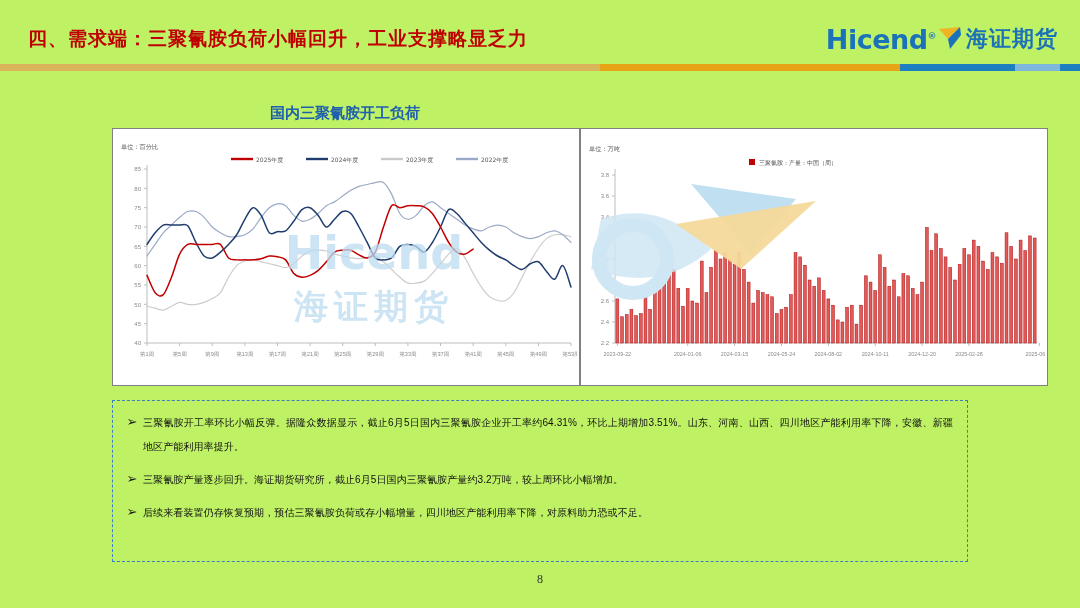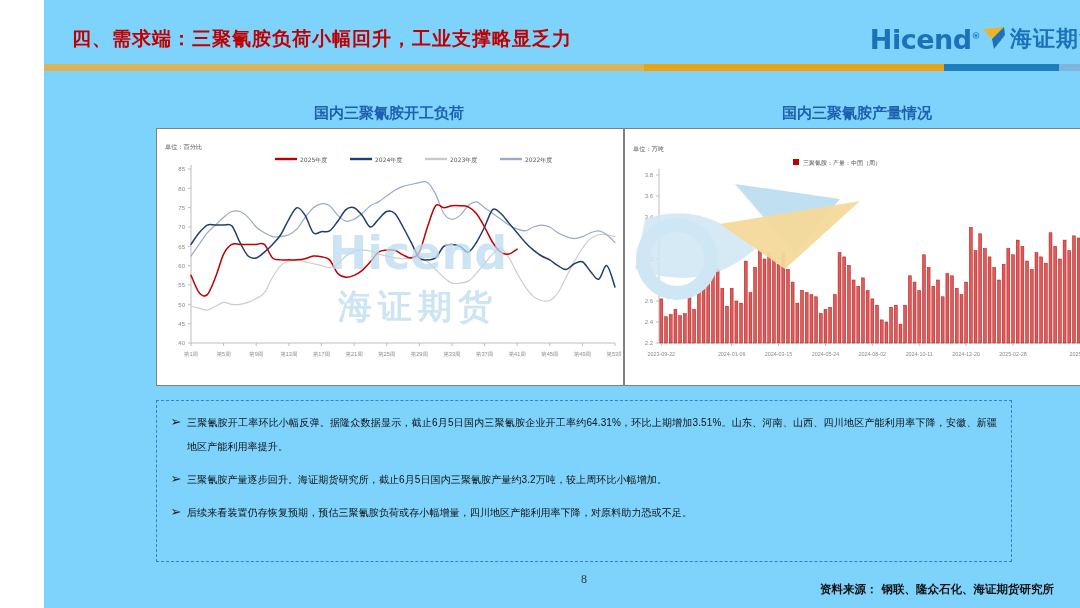--- a/index.html
+++ b/index.html
@@ -1,21 +1,21 @@
 <!DOCTYPE html>
 <html><head>
 <meta charset="utf-8">
 <style>
   html,body{margin:0;padding:0;}
   body{
     width:1080px;height:608px;background:#ffffff;
     font-family:"Liberation Sans","DejaVu Sans",sans-serif;
     position:relative;overflow:hidden;
   }
-  .slide{position:absolute;inset:0;background:#7dd3fc;margin-left:44px;}
+  .slide{position:absolute;inset:0;background:#bef264;}
 
   
   .header{position:absolute;left:0;top:0;width:1080px;height:72px;}
   .head-title{
     position:absolute;left:28px;top:26px;
     font-family:"DejaVu Sans","Liberation Sans",sans-serif;
     font-size:19px;font-weight:bold;color:#c00000;letter-spacing:1px;
     white-space:nowrap;
   }
   .logo{position:absolute;right:22px;top:22px;height:34px;display:flex;align-items:center;}
@@ -178,21 +178,20 @@
         <text x="425.3846153846154" y="227" class="axis-txt" font-size="5.6" text-anchor="middle">第49周</text>
         <line x1="458" y1="214" x2="458" y2="217" stroke="#bdbdbd" stroke-width="1"></line>
         <text x="458" y="227" class="axis-txt" font-size="5.6" text-anchor="middle">第53周</text>
         <path d="M34.00 177.27 C35.36 177.59,39.44 178.56,42.15 179.20 C44.87 179.84,47.59 181.46,50.31 181.13 C53.03 180.81,55.74 178.56,58.46 177.27 C61.18 175.98,63.90 173.72,66.62 173.40 C69.33 173.08,72.05 175.01,74.77 175.33 C77.49 175.66,80.21 175.66,82.92 175.33 C85.64 175.01,88.36 174.37,91.08 173.40 C93.79 172.43,96.51 171.14,99.23 169.53 C101.95 167.92,104.67 167.28,107.38 163.73 C110.10 160.19,112.82 152.78,115.54 148.27 C118.26 143.76,120.97 139.37,123.69 136.67 C126.41 133.96,129.13 132.99,131.85 132.03 C134.56 131.06,137.28 130.74,140.00 130.87 C142.72 131.00,145.44 132.16,148.15 132.80 C150.87 133.44,153.59 134.09,156.31 134.73 C159.03 135.38,161.74 136.02,164.46 136.67 C167.18 137.31,169.90 138.92,172.62 138.60 C175.33 138.28,178.05 136.67,180.77 134.73 C183.49 132.80,186.21 129.13,188.92 127.00 C191.64 124.87,194.36 122.94,197.08 121.97 C199.79 121.01,202.51 121.20,205.23 121.20 C207.95 121.20,210.67 121.33,213.38 121.97 C216.10 122.62,218.82 124.23,221.54 125.07 C224.26 125.90,226.97 126.36,229.69 127.00 C232.41 127.64,235.13 128.48,237.85 128.93 C240.56 129.38,243.28 129.71,246.00 129.71 C248.72 129.71,251.44 129.38,254.15 128.93 C256.87 128.48,259.59 126.36,262.31 127.00 C265.03 127.64,267.74 130.54,270.46 132.80 C273.18 135.06,275.90 137.96,278.62 140.53 C281.33 143.11,284.05 146.01,286.77 148.27 C289.49 150.52,292.21 153.10,294.92 154.07 C297.64 155.03,300.36 154.39,303.08 154.07 C305.79 153.74,308.51 153.74,311.23 152.13 C313.95 150.52,316.67 147.30,319.38 144.40 C322.10 141.50,324.82 137.96,327.54 134.73 C330.26 131.51,332.97 127.64,335.69 125.07 C338.41 122.49,341.13 118.62,343.85 119.27 C346.56 119.91,349.28 124.74,352.00 128.93 C354.72 133.12,357.44 139.57,360.15 144.40 C362.87 149.23,365.59 154.07,368.31 157.93 C371.03 161.80,373.74 165.34,376.46 167.60 C379.18 169.86,381.90 170.82,384.62 171.47 C387.33 172.11,390.05 172.76,392.77 171.47 C395.49 170.18,398.21 167.60,400.92 163.73 C403.64 159.87,406.36 153.42,409.08 148.27 C411.79 143.11,414.51 137.63,417.23 132.80 C419.95 127.97,422.67 123.13,425.38 119.27 C428.10 115.40,430.82 111.86,433.54 109.60 C436.26 107.34,438.97 106.38,441.69 105.73 C444.41 105.09,447.13 105.41,449.85 105.73 C452.56 106.06,456.64 107.34,458.00 107.67" fill="none" stroke="#c9c9c9" stroke-width="1.2" stroke-linejoin="round" stroke-linecap="round" opacity="0.95"></path>
         <path d="M34.00 127.00 C35.36 125.07,39.44 119.27,42.15 115.40 C44.87 111.53,47.59 107.02,50.31 103.80 C53.03 100.58,55.74 98.64,58.46 96.07 C61.18 93.49,63.90 90.59,66.62 88.33 C69.33 86.08,72.05 83.50,74.77 82.53 C77.49 81.57,80.21 81.57,82.92 82.53 C85.64 83.50,88.36 85.76,91.08 88.33 C93.79 90.91,96.51 95.42,99.23 98.00 C101.95 100.58,104.67 102.19,107.38 103.80 C110.10 105.41,112.82 107.02,115.54 107.67 C118.26 108.31,120.97 107.99,123.69 107.67 C126.41 107.34,129.13 107.02,131.85 105.73 C134.56 104.44,137.28 102.83,140.00 99.93 C142.72 97.03,145.44 91.88,148.15 88.33 C150.87 84.79,153.59 80.92,156.31 78.67 C159.03 76.41,161.74 75.12,164.46 74.80 C167.18 74.48,169.90 74.80,172.62 76.73 C175.33 78.67,178.05 83.82,180.77 86.40 C183.49 88.98,186.21 91.56,188.92 92.20 C191.64 92.84,194.36 91.56,197.08 90.27 C199.79 88.98,202.51 86.72,205.23 84.47 C207.95 82.21,210.67 78.67,213.38 76.73 C216.10 74.80,218.82 74.48,221.54 72.87 C224.26 71.26,226.97 69.00,229.69 67.07 C232.41 65.13,235.13 62.88,237.85 61.27 C240.56 59.66,243.28 58.37,246.00 57.40 C248.72 56.43,251.44 56.11,254.15 55.47 C256.87 54.82,259.59 53.86,262.31 53.53 C265.03 53.21,267.74 51.60,270.46 53.53 C273.18 55.47,275.90 59.98,278.62 65.13 C281.33 70.29,284.05 80.28,286.77 84.47 C289.49 88.66,292.21 89.94,294.92 90.27 C297.64 90.59,300.36 88.66,303.08 86.40 C305.79 84.14,308.51 78.99,311.23 76.73 C313.95 74.48,316.67 72.54,319.38 72.87 C322.10 73.19,324.82 76.73,327.54 78.67 C330.26 80.60,332.97 82.53,335.69 84.47 C338.41 86.40,341.13 88.33,343.85 90.27 C346.56 92.20,349.28 94.46,352.00 96.07 C354.72 97.68,357.44 98.97,360.15 99.93 C362.87 100.90,365.59 102.19,368.31 101.87 C371.03 101.54,373.74 98.97,376.46 98.00 C379.18 97.03,381.90 96.07,384.62 96.07 C387.33 96.07,390.05 96.71,392.77 98.00 C395.49 99.29,398.21 102.19,400.92 103.80 C403.64 105.41,406.36 106.70,409.08 107.67 C411.79 108.63,414.51 109.60,417.23 109.60 C419.95 109.60,422.67 108.63,425.38 107.67 C428.10 106.70,430.82 104.77,433.54 103.80 C436.26 102.83,438.97 101.54,441.69 101.87 C444.41 102.19,447.13 103.80,449.85 105.73 C452.56 107.67,456.64 112.18,458.00 113.47" fill="none" stroke="#9aa9c6" stroke-width="1.2" stroke-linejoin="round" stroke-linecap="round" opacity="1"></path>
         <path d="M34.00 115.40 C35.36 113.47,39.44 107.02,42.15 103.80 C44.87 100.58,47.59 97.36,50.31 96.07 C53.03 94.78,55.74 96.07,58.46 96.07 C61.18 96.07,63.90 95.94,66.62 96.07 C69.33 96.20,72.05 93.94,74.77 96.84 C77.49 99.74,80.21 108.44,82.92 113.47 C85.64 118.49,88.36 124.42,91.08 127.00 C93.79 129.58,96.51 129.58,99.23 128.93 C101.95 128.29,104.67 125.39,107.38 123.13 C110.10 120.88,112.82 118.30,115.54 115.40 C118.26 112.50,120.97 109.92,123.69 105.73 C126.41 101.54,129.13 94.78,131.85 90.27 C134.56 85.76,137.28 79.31,140.00 78.67 C142.72 78.02,145.44 82.21,148.15 86.40 C150.87 90.59,153.59 101.09,156.31 103.80 C159.03 106.51,161.74 102.96,164.46 102.64 C167.18 102.32,169.90 103.61,172.62 101.87 C175.33 100.13,178.05 95.74,180.77 92.20 C183.49 88.66,186.21 82.86,188.92 80.60 C191.64 78.34,194.36 77.70,197.08 78.67 C199.79 79.63,202.51 83.18,205.23 86.40 C207.95 89.62,210.67 97.36,213.38 98.00 C216.10 98.64,218.82 92.84,221.54 90.27 C224.26 87.69,226.97 83.50,229.69 82.53 C232.41 81.57,235.13 81.89,237.85 84.47 C240.56 87.04,243.28 93.17,246.00 98.00 C248.72 102.83,251.44 108.31,254.15 113.47 C256.87 118.62,259.59 126.03,262.31 128.93 C265.03 131.83,267.74 130.87,270.46 130.87 C273.18 130.87,275.90 131.19,278.62 128.93 C281.33 126.68,284.05 119.59,286.77 117.33 C289.49 115.08,292.21 115.40,294.92 115.40 C297.64 115.40,300.36 116.04,303.08 117.33 C305.79 118.62,308.51 123.78,311.23 123.13 C313.95 122.49,316.67 117.66,319.38 113.47 C322.10 109.28,324.82 103.48,327.54 98.00 C330.26 92.52,332.97 82.86,335.69 80.60 C338.41 78.34,341.13 82.21,343.85 84.47 C346.56 86.72,349.28 90.91,352.00 94.13 C354.72 97.36,357.44 100.58,360.15 103.80 C362.87 107.02,365.59 110.57,368.31 113.47 C371.03 116.37,373.74 118.94,376.46 121.20 C379.18 123.46,381.90 125.39,384.62 127.00 C387.33 128.61,390.05 129.26,392.77 130.87 C395.49 132.48,398.21 135.06,400.92 136.67 C403.64 138.28,406.36 140.86,409.08 140.53 C411.79 140.21,414.51 136.02,417.23 134.73 C419.95 133.44,422.67 131.51,425.38 132.80 C428.10 134.09,430.82 139.57,433.54 142.47 C436.26 145.37,438.97 151.17,441.69 150.20 C444.41 149.23,447.13 135.38,449.85 136.67 C452.56 137.96,456.64 154.39,458.00 157.93" fill="none" stroke="#1f3d6e" stroke-width="1.5" stroke-linejoin="round" stroke-linecap="round" opacity="1"></path>
         <path d="M34.00 146.33 C35.36 149.23,39.44 160.51,42.15 163.73 C44.87 166.96,47.59 168.24,50.31 165.67 C53.03 163.09,55.74 155.03,58.46 148.27 C61.18 141.50,63.90 130.54,66.62 125.07 C69.33 119.59,72.05 117.01,74.77 115.40 C77.49 113.79,80.21 115.40,82.92 115.40 C85.64 115.40,88.36 115.40,91.08 115.40 C93.79 115.40,96.51 115.40,99.23 115.40 C101.95 115.40,104.67 113.14,107.38 115.40 C110.10 117.66,112.82 126.36,115.54 128.93 C118.26 131.51,120.97 130.54,123.69 130.87 C126.41 131.19,129.13 130.87,131.85 130.87 C134.56 130.87,137.28 131.06,140.00 130.87 C142.72 130.67,145.44 130.35,148.15 129.71 C150.87 129.06,153.59 127.32,156.31 127.00 C159.03 126.68,161.74 127.13,164.46 127.77 C167.18 128.42,169.90 128.10,172.62 130.87 C175.33 133.64,178.05 141.50,180.77 144.40 C183.49 147.30,186.21 147.94,188.92 148.27 C191.64 148.59,194.36 147.49,197.08 146.33 C199.79 145.17,202.51 143.56,205.23 141.31 C207.95 139.05,210.67 135.83,213.38 132.80 C216.10 129.77,218.82 125.07,221.54 123.13 C224.26 121.20,226.97 121.52,229.69 121.20 C232.41 120.88,235.13 120.43,237.85 121.20 C240.56 121.97,243.28 124.55,246.00 125.84 C248.72 127.13,251.44 129.38,254.15 128.93 C256.87 128.48,259.59 128.29,262.31 123.13 C265.03 117.98,267.74 105.73,270.46 98.00 C273.18 90.27,275.90 79.96,278.62 76.73 C281.33 73.51,284.05 78.67,286.77 78.67 C289.49 78.67,292.21 77.06,294.92 76.73 C297.64 76.41,300.36 76.54,303.08 76.73 C305.79 76.93,308.51 76.60,311.23 77.89 C313.95 79.18,316.67 81.12,319.38 84.47 C322.10 87.82,324.82 93.17,327.54 98.00 C330.26 102.83,332.97 109.28,335.69 113.47 C338.41 117.66,341.13 121.20,343.85 123.13 C346.56 125.07,349.28 125.58,352.00 125.07 C354.72 124.55,358.79 120.88,360.15 120.04" fill="none" stroke="#c00000" stroke-width="1.5" stroke-linejoin="round" stroke-linecap="round" opacity="1"></path>
       </svg>
   </div>
 
-  <div class="chart-title" style="left:578px;top:104px;width:470px;">国内三聚氰胺产量情况</div>
 
   <div class="panel" style="left:580px;top:128px;width:466px;height:256px;">
     <div class="wm">
       <svg width="464" height="254" style="position:absolute;left:0;top:0">
         <path d="M20 90 q60 -20 110 30 q-50 45 -120 20 Z" fill="#cfe6f4" opacity=".85"></path>
         <circle cx="52" cy="130" r="34" fill="none" stroke="#cfe6f4" stroke-width="14"></circle>
         <path d="M110 55 L215 70 L170 125 Z" fill="#b9dcf0" opacity=".9"></path>
         <path d="M95 95 L235 72 L160 140 Z" fill="#f4d99a" opacity=".95"></path>
       </svg>
     </div>
@@ -340,15 +339,14 @@
       <span class="mk">➢</span>
       <span class="tx">三聚氰胺产量逐步回升。海证期货研究所，截止6月5日国内三聚氰胺产量约3.2万吨，较上周环比小幅增加。</span>
     </div>
     <div class="bullet">
       <span class="mk">➢</span>
       <span class="tx">后续来看装置仍存恢复预期，预估三聚氰胺负荷或存小幅增量，四川地区产能利用率下降，对原料助力恐或不足。</span>
     </div>
   </div>
 
   <div class="pagenum">8</div>
-  <div class="source">资料来源： 钢联、隆众石化、海证期货研究所</div>
 
 </div>
 
 </body></html>

